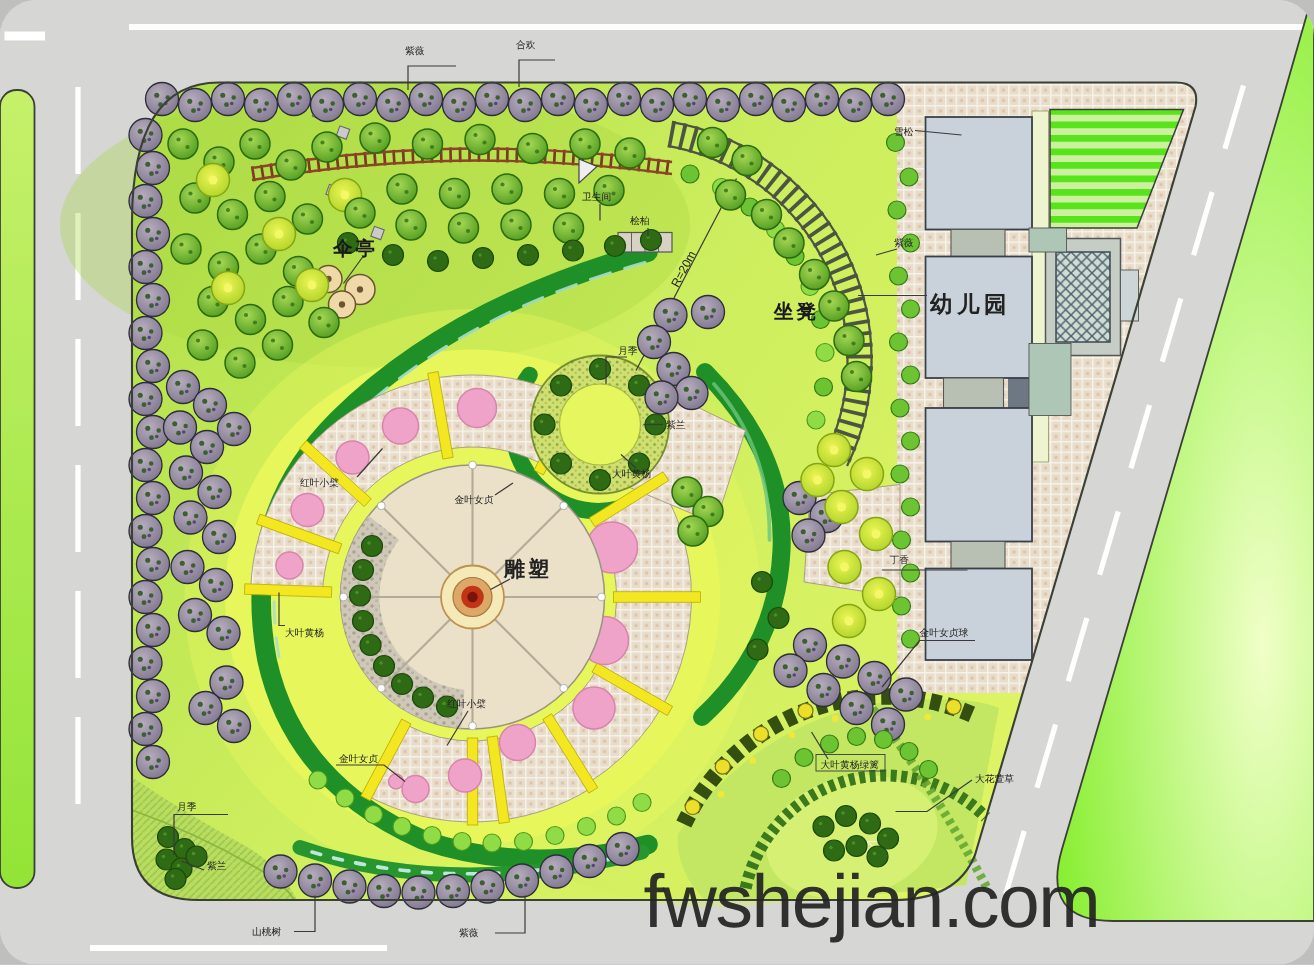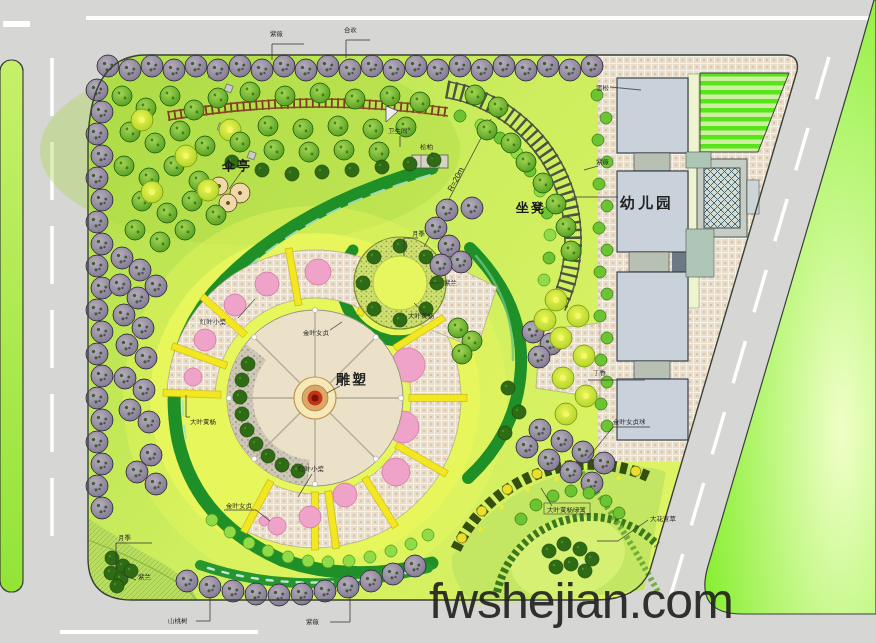--- a/index.html
+++ b/index.html
@@ -1,17 +1,17 @@
 <!DOCTYPE html>
 <html><head>
 <meta charset="utf-8">
 <style>
   html,body{margin:0;padding:0;background:#bfbfbd;}
   #stage{position:relative;width:876px;height:643px;overflow:hidden;background:#d6d6d4;
-         font-family:"Liberation Sans",sans-serif;}
+         font-family:"Liberation Sans",sans-serif;border-radius:24px;}
   svg{position:absolute;left:0;top:0;}
   text{font-family:"Liberation Sans",sans-serif;fill:#222;}
   .tiny{font-size:6.5px;}
   .feat{font-size:13px;letter-spacing:2px;font-weight:bold;fill:#1a1a1a;}
   .leader{stroke:#3a3a3a;stroke-width:.8;fill:none;}
 </style>
 </head>
 <body>
 
 <div id="stage">

